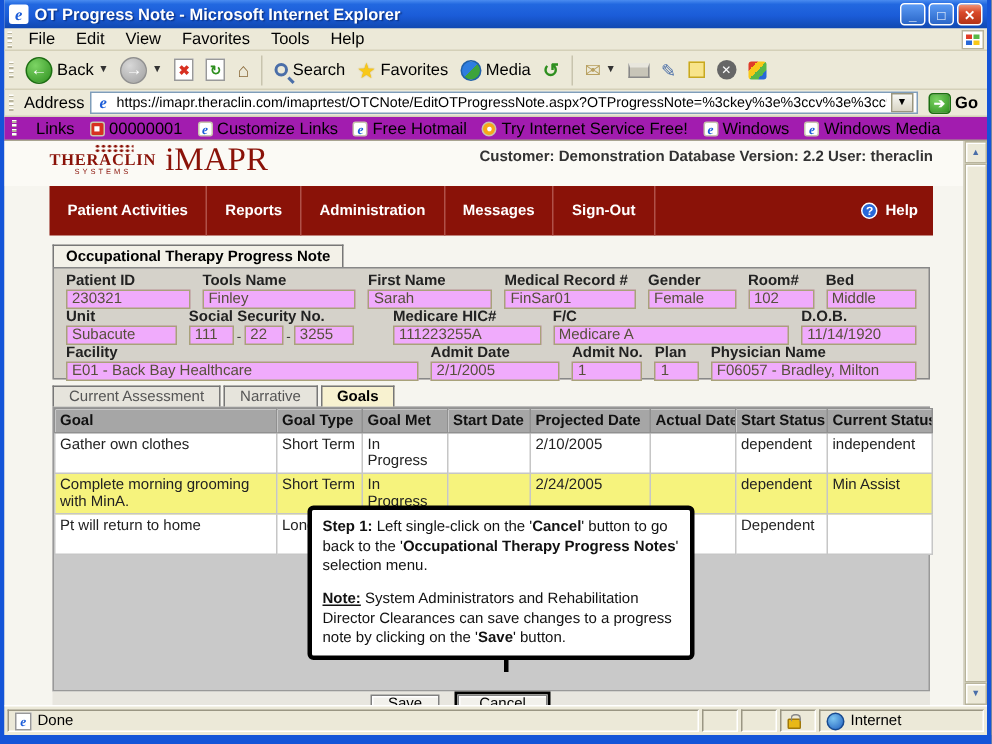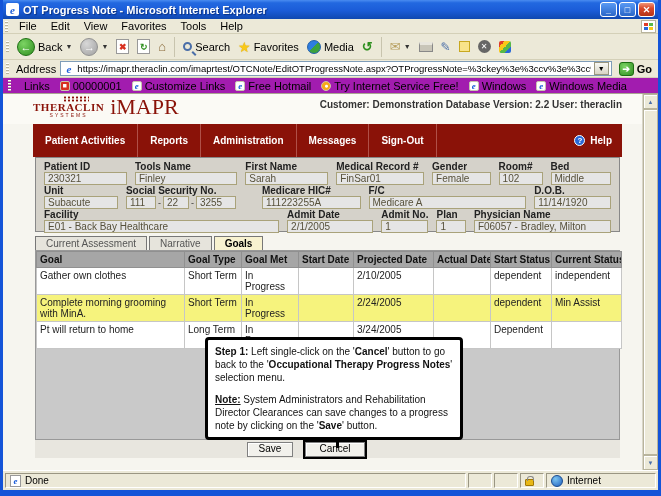--- a/index.html
+++ b/index.html
@@ -87,21 +87,21 @@
               display:flex; align-items:center; justify-content:center; border:1px solid #c8c4ae; }
   .link-ico.red { background:#d83020; color:#fff; font-style:normal; font-size:7px; }
   .link-ico.person { background:#f8a818; border-radius:50%; color:#fff; font-style:normal; font-size:7px; }
 
   
   .page { height:376px; position:relative; background:#f6f5ef; overflow:hidden; }
   .page-body { margin-right:16px; height:100%; }
 
   .app-header { height:30px; background:#fbfaf5; display:flex; align-items:flex-start;
                 justify-content:space-between; padding:2px 20px 0 30px; }
-  .brand { display:flex; align-items:center; gap:6px; }
+  .brand { display:flex; align-items:flex-start; gap:6px; }
   .brand-left { display:flex; flex-direction:column; align-items:center; line-height:1; }
   .brand-dots { width:26px; height:6px; margin-left:14px;
                 background:radial-gradient(circle,#8a1208 1px,transparent 1.2px); background-size:4px 3px; }
   .brand-theraclin { font-family:"Liberation Serif",serif; font-weight:bold; color:#8a1208;
                      font-size:11px; letter-spacing:0.5px; }
   .brand-systems { font-size:5px; color:#8a1208; letter-spacing:2px; }
   .brand-imapr { font-family:"Liberation Serif",serif; color:#8a1208; font-size:22px; line-height:0.9; }
   .session-info { font-size:10px; font-weight:bold; color:#333; padding-top:3px; }
 
   .navbar { height:33px; margin:0 20px 0 30px; background:#8a1208; display:flex; align-items:center;
@@ -113,21 +113,21 @@
               color:#fff; font-size:8px; font-weight:bold; display:flex; align-items:center; justify-content:center; }
 
   .content { margin:0 22px 0 32px; }
   .ot-tab { display:inline-block; margin-top:6px; padding:2px 8px 1px; font-size:10px; font-weight:bold;
             background:#f3f1e8; border:1px solid #777; border-bottom:none; position:relative; z-index:2; }
   .form-panel { background:#d5d2ca; border:1px solid #888; padding:3px 8px 5px; height:75px;
                 display:flex; flex-direction:column; justify-content:space-between; }
   .form-row { display:flex; gap:8px; }
   .fld { display:flex; flex-direction:column; }
   .fld .lbl { font-size:10px; font-weight:bold; color:#222; line-height:11px; white-space:nowrap; }
-  .fld .val { background:#e5e5e5; border:1px solid #a9a27a; height:13px; font-size:10px; color:#56503a;
+  .fld .val { background:#f0abfc; border:1px solid #a9a27a; height:13px; font-size:10px; color:#56503a;
               padding:0 3px; line-height:12px; overflow:hidden; white-space:nowrap; }
   .ssn-vals { display:flex; align-items:center; gap:2px; }
   .ssn-sep { font-size:9px; color:#333; }
 
   .tabs-row { display:flex; margin-top:4px; }
   .tab { padding:1px 10px; font-size:10px; border:1px solid #777; border-bottom:none;
          background:#e6e4dc; color:#555; margin-right:2px; }
   .tab.active { background:#f8f2d0; color:#000; font-weight:bold; }
 
   .goals-panel { background:#c9c9c9; border:1px solid #999; height:190px; }
@@ -331,20 +331,21 @@
         <span class="nav-item">Messages</span>
         <span class="nav-item">Sign-Out</span>
         <span class="spacer"></span>
         <span class="help-item">
           <span class="help-ico">?</span>
           <span>Help</span>
         </span>
       </div>
 
       <div class="content">
+        <div class="ot-tab">Occupational Therapy Progress Note</div>
 
         <div class="form-panel">
           <div class="form-row">
             <div class="fld" style="width:85px">
               <span class="lbl">Patient ID</span>
               <span class="val">230321</span>
             </div>
             <div class="fld" style="width:105px">
               <span class="lbl">Tools Name</span>
               <span class="val">Finley</span>

